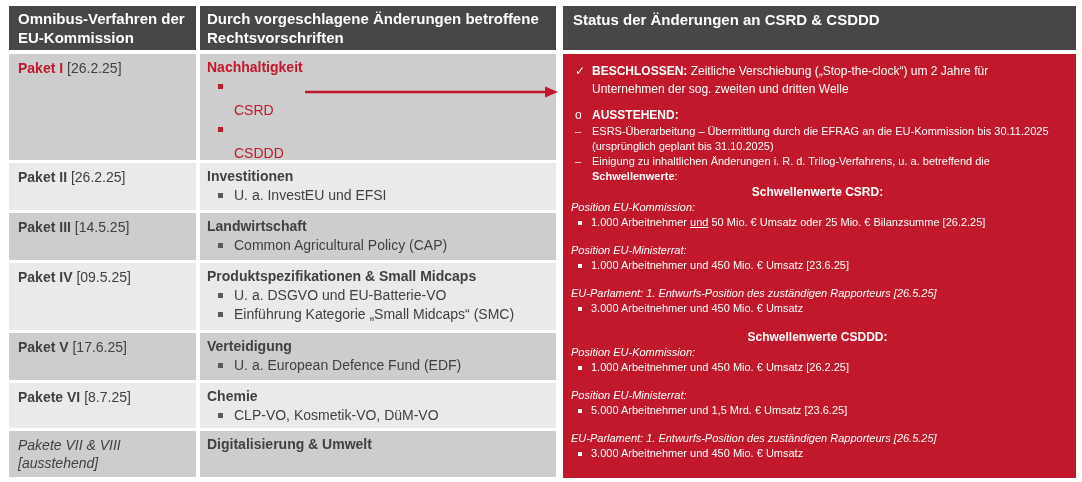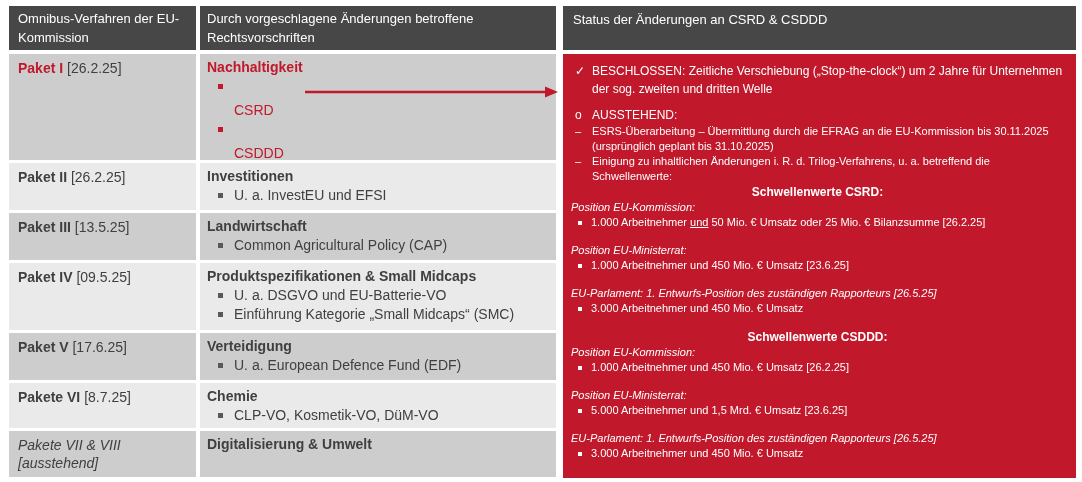--- a/index.html
+++ b/index.html
@@ -10,21 +10,21 @@
     --text-dark:#404040;
     --bullet-gray:#595959;
     --white:#ffffff;
   }
   *{box-sizing:border-box;margin:0;padding:0;}
   body{background:#fff;font-family:"Liberation Sans",sans-serif;}
   .page{position:relative;width:1082px;height:482px;background:#fff;overflow:hidden;
         padding:6px 6px 5px 9px;}
   
   .hdr-row{display:flex;height:44px;margin-bottom:4px;}
-  .hdr{background:var(--header-gray);color:#fff;font-weight:normal;font-size:13px;line-height:19px;}
+  .hdr{background:var(--header-gray);color:#fff;font-weight:bold;font-size:15px;line-height:19px;}
   .hdr.c1{width:187px;margin-right:4px;padding:3px 6px 0 9px;}
   .hdr.c2{width:356px;margin-right:7px;padding:3px 10px 0 7px;}
   .hdr.c3{flex:1;padding:4px 10px 0 10px;}
   
   .body-row{display:flex;height:424px;}
   .left-table{width:547px;}
   .t-row{display:flex;margin-bottom:3px;}
   .t-row:last-child{margin-bottom:0;justify-content:center;}
   .c-label{width:187px;margin-right:4px;padding:5px 6px 0 9px;
            font-size:14px;line-height:18px;color:var(--text-dark);}
@@ -47,21 +47,21 @@
          padding:8px 12px 4px 8px;font-size:11px;line-height:15px;}
   .p-item{display:flex;align-items:flex-start;}
   .p-item .mk{flex:none;width:21px;padding-left:4px;}
   .p-item.lg{font-size:12px;line-height:18px;}
   .mt8{margin-top:8px;}
   .gap{margin-top:13px;}
   .center-h{text-align:center;font-weight:bold;font-size:12px;line-height:16px;}
   .pos-label{font-style:italic;}
   .p-bullet{display:flex;align-items:flex-start;}
   .mk-sq-w{flex:none;width:4px;height:4px;background:#fff;margin:6px 9px 0 7px;}
-  .panel b{font-weight:normal;}
+  .panel b{font-weight:bold;}
   .panel u{text-decoration:underline;}
   
   .arrow{position:absolute;left:305px;top:85px;width:253px;height:14px;}
   .arrow-line{stroke:var(--accent-red);stroke-width:2.5;}
   .arrow-head{fill:var(--accent-red);}
 </style>
 </head>
 <body>
 
 <div class="page">
@@ -116,21 +116,21 @@
                 <span class="mk-sq"></span>
                 <span class="it-text">U. a. InvestEU und EFSI</span>
               </li>
           </ul>
         </div>
       </div>
 
       <div class="t-row" style="height:47px">
         <div class="c-label bg-dark">
           <span class="paket">Paket III</span>
-          <span>[13.5.25]</span>
+          <span>[14.5.25]</span>
         </div>
         <div class="c-topic bg-dark">
           <div class="topic">Landwirtschaft</div>
           <ul class="items">
             <li>
                 <span class="mk-sq"></span>
                 <span class="it-text">Common Agricultural Policy (CAP)</span>
               </li>
           </ul>
         </div>

